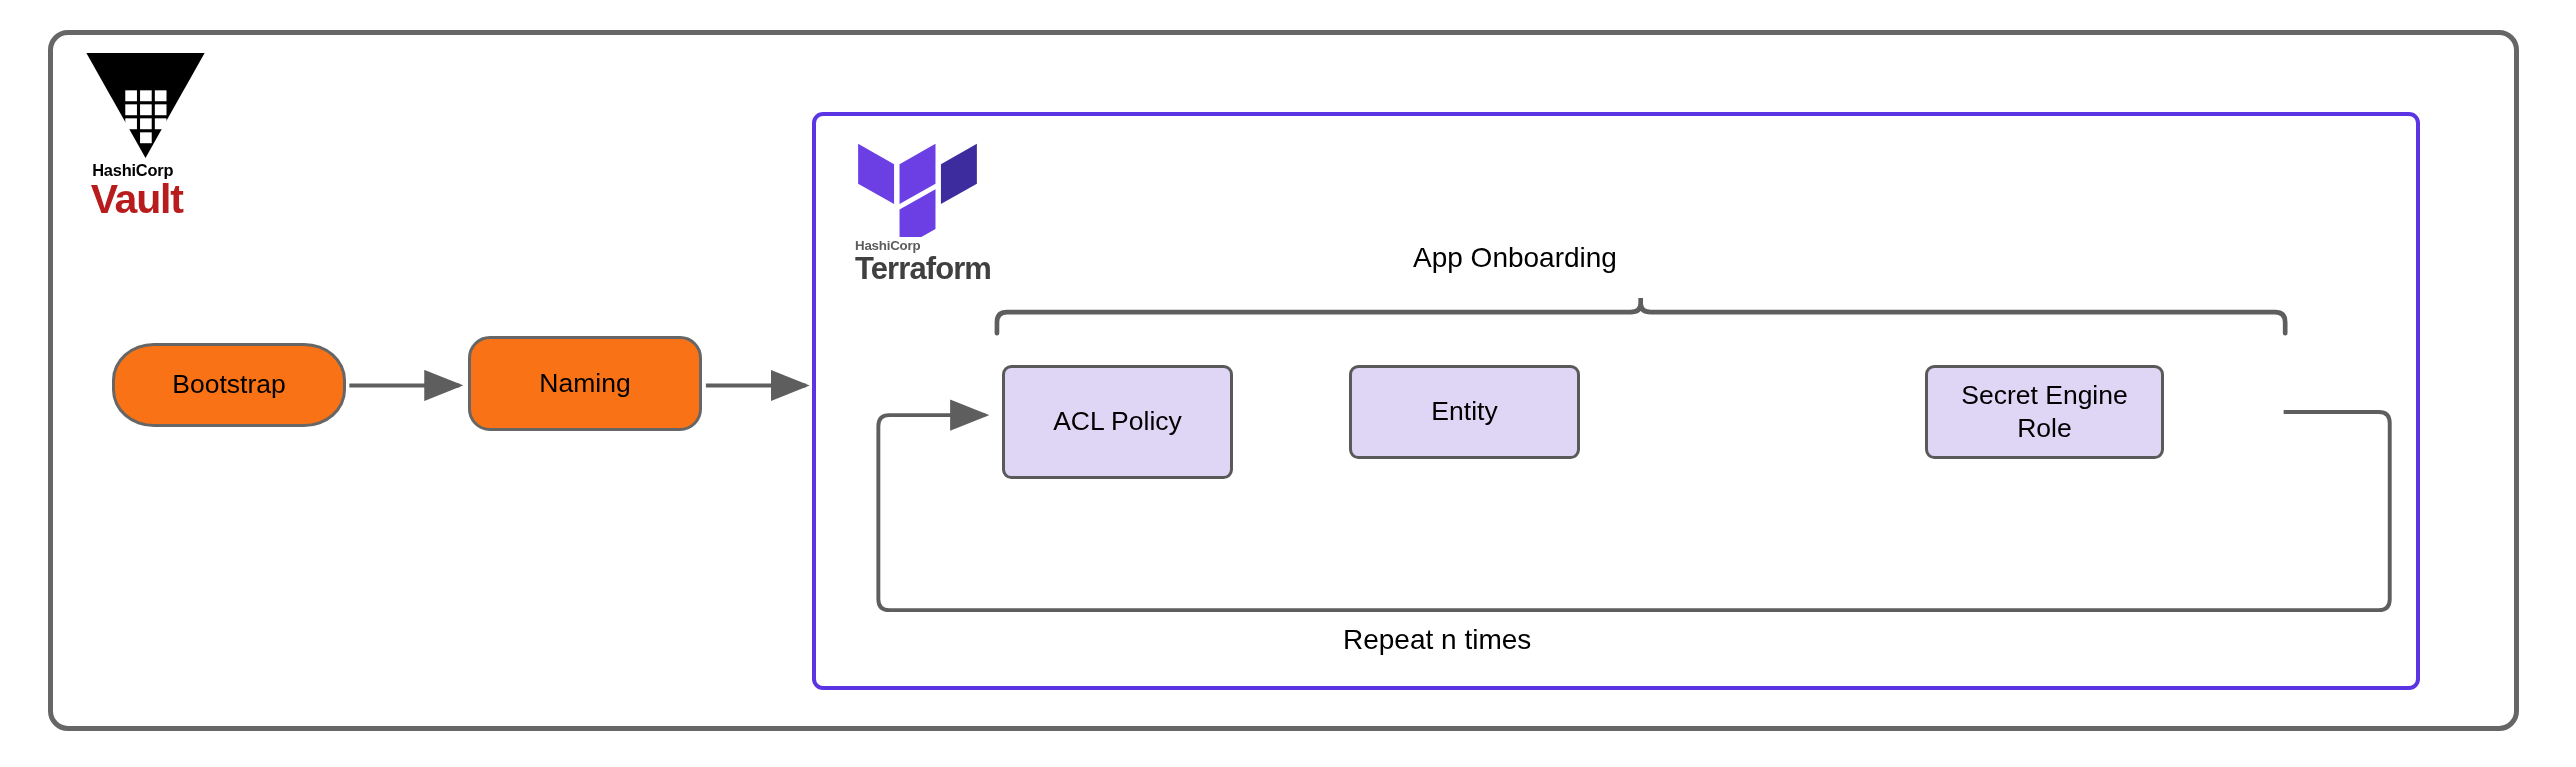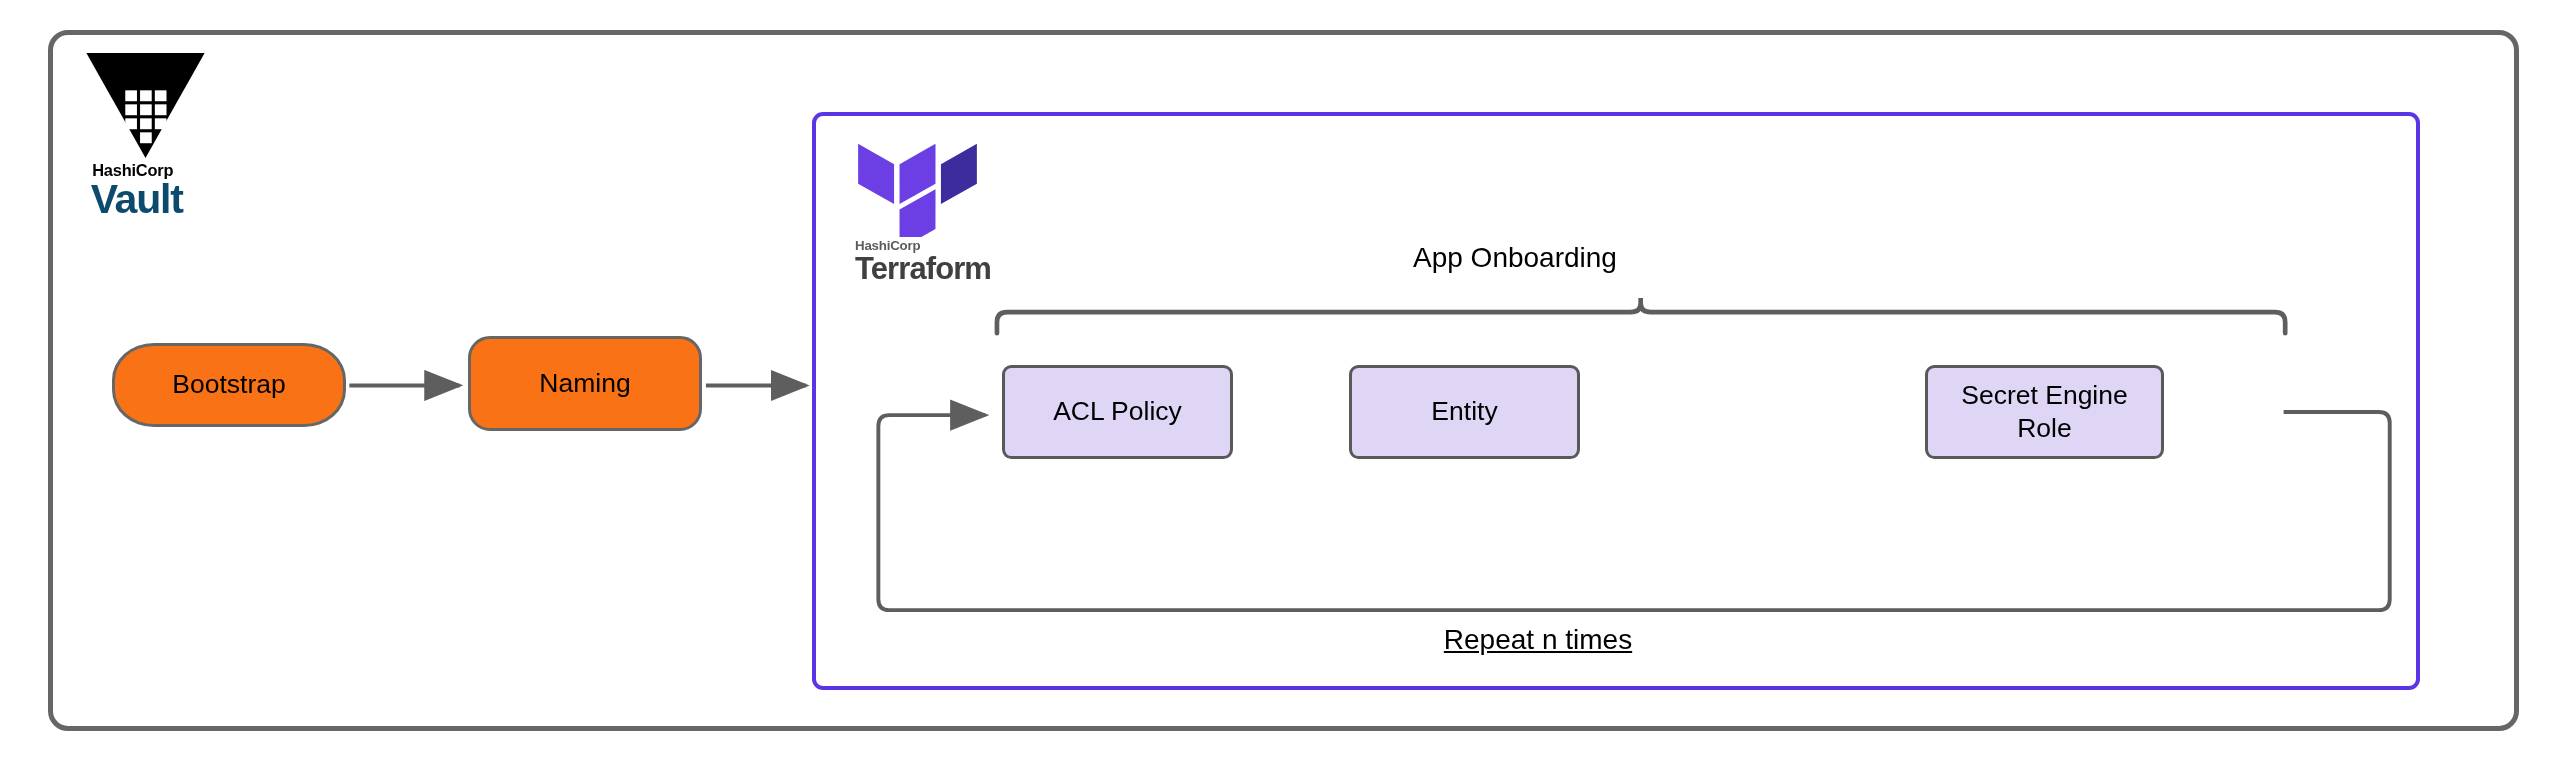--- a/index.html
+++ b/index.html
@@ -52,21 +52,21 @@
     font-weight: bold;
     color: #000000;
     letter-spacing: -0.2px;
     line-height: 1;
     text-align: left;
     padding-left: 6.2px;
   }
   .vault-name {
     font-size: 41px;
     font-weight: bold;
-    color: #0c4a6e;
+    color: #b91c1c;
     letter-spacing: -1.2px;
     line-height: 1.05;
     text-align: left;
     padding-left: 4.7px;
   }
 
   
   .tf-container {
     position: absolute;
     left: 812px;
@@ -136,43 +136,41 @@
     width: 234px;
     height: 95px;
     border-radius: 22px;
   }
   .node-task {
     background: #DFD5F5;
     border: 3.9px solid #595959;
     border-radius: 9.4px;
     font-size: 26.5px;
   }
-  .node-acl      { left: 1002px; top: 365px; width: 231px; height: 94px; }
+  .node-acl      { left: 1002px; top: 365px; width: 231px; height: 114px; }
   .node-entity   { left: 1349px; top: 365px; width: 231px; height: 94px; }
   .node-auth     { left: 1695px; top: 365px; width: 239px; height: 94px; }
   .node-secret   { left: 1925px; top: 365px; width: 239px; height: 94px; }
 
   
   .label-onboarding {
     position: absolute;
     left: 1413px;
     top: 242px;
     width: 390px;
     font-size: 28px;
     color: #000000;
   }
   .label-repeat {
     position: absolute;
     left: 1343px;
     top: 624px;
     width: 390px;
-    text-align: center;
     font-size: 28px;
     color: #000000;
-    text-decoration: underline;
   }
 
   
   .overlay {
     position: absolute;
     left: 0;
     top: 0;
     width: 2576px;
     height: 767px;
     pointer-events: none;

